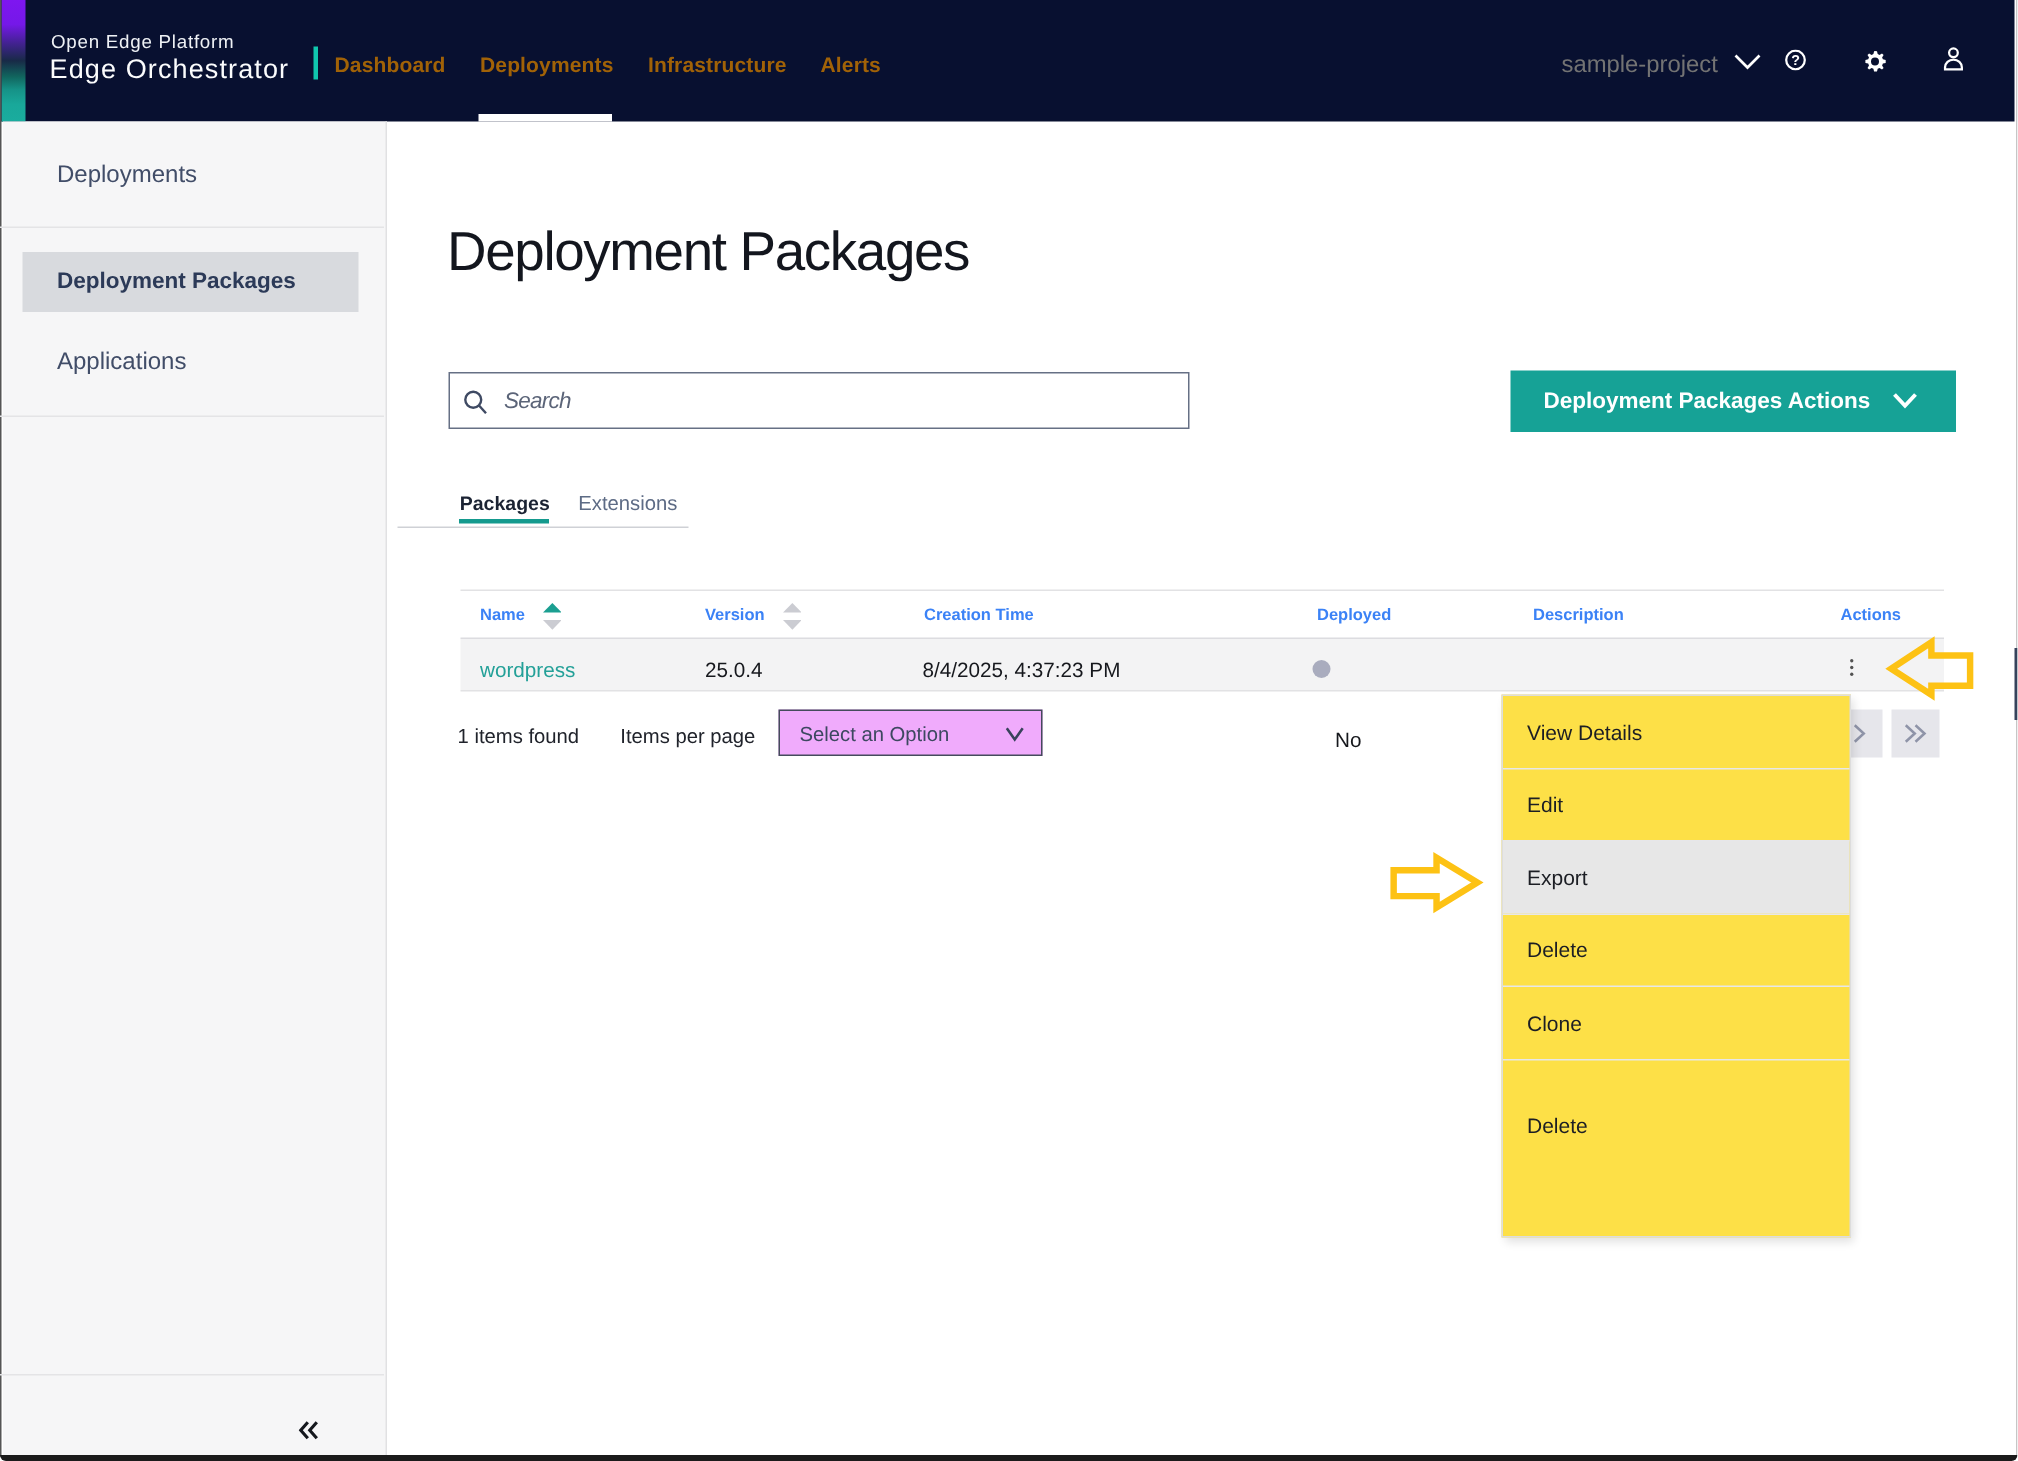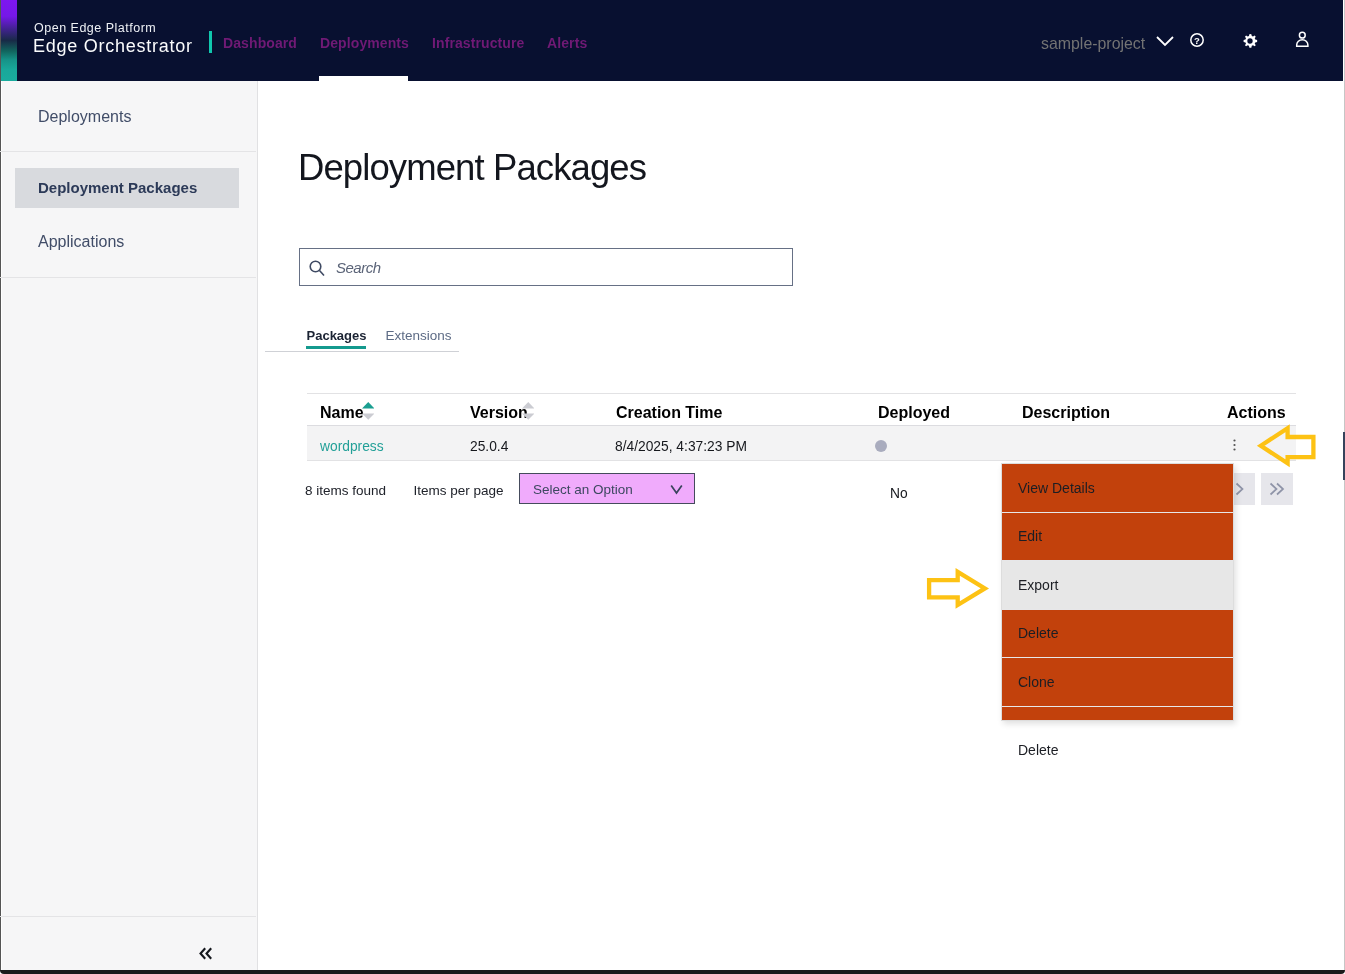--- a/index.html
+++ b/index.html
@@ -9,21 +9,21 @@
 .abs { position:absolute; }
 
 
 #header { position:absolute; left:0; top:0; width:1343px; height:81px; background:#081030; }
 #gradstripe { position:absolute; left:1px; top:0; width:16px; height:81px;
   background:linear-gradient(180deg,#7e16f0 0%,#7518e8 20%,#41228f 36%,#182a47 50%,#11655e 63%,#169388 74%,#19a89a 86%,#1aac9e 100%); }
 #leftborder { position:absolute; left:0; top:0; width:1px; height:971px; background:#555; }
 #logo-top { position:absolute; left:34px; top:20.5px; color:#eef1f5; font-size:12.5px; letter-spacing:0.5px; }
 #logo-main { position:absolute; left:33px; top:36px; color:#fbfcfd; font-size:18px; letter-spacing:0.75px; }
 #tealbar { position:absolute; left:209px; top:31px; width:3px; height:22px; background:#10c7ae; }
-.nav { position:absolute; top:35px; color:#701a75; font-size:14px; font-weight:700; letter-spacing:0.1px; }
+.nav { position:absolute; top:35px; color:#a16207; font-size:14px; font-weight:700; letter-spacing:0.1px; }
 #nav1 { left:223px; }
 #nav2 { left:320px; }
 #nav3 { left:432px; }
 #nav4 { left:547px; }
 #activetab { position:absolute; left:319px; top:76px; width:89px; height:5px; background:#fff; }
 #proj { position:absolute; left:1041px; top:34.5px; color:#737373; font-size:15.9px; }
 .hicon { position:absolute; top:0; }
 
 
 #sidebar { position:absolute; left:1.5px; top:81px; width:256.5px; height:889px;
@@ -45,41 +45,41 @@
 #actbtn span { position:absolute; left:22px; top:12px; color:#fff; font-size:15px; font-weight:700; }
 
 
 #tab1 { position:absolute; left:306.5px; top:328px; font-size:13px; font-weight:700; color:#1b2333; }
 #tab2 { position:absolute; left:385.5px; top:328px; font-size:13.5px; color:#5d6b85; }
 #tabundl { position:absolute; left:306px; top:345.5px; width:60px; height:3px; background:#149a8e; }
 #tabline { position:absolute; left:264.5px; top:351px; width:194px; height:1px; background:#cfd1d6; }
 
 
 #tbl-top { position:absolute; left:307px; top:393px; width:989px; height:1px; background:#e2e2e4; }
-.th { position:absolute; top:404px; font-size:16px; font-weight:700; color:#000000; }
+.th { position:absolute; top:404px; font-size:11px; font-weight:700; color:#3b82f6; }
 #tbl-hdr-b { position:absolute; left:307px; top:425px; width:989px; height:1px; background:#dcdce0; }
 #row { position:absolute; left:307px; top:426px; width:989px; height:34px; background:#f3f3f4; }
 #row-b { position:absolute; left:307px; top:460px; width:989px; height:1px; background:#e2e2e4; }
 .td { position:absolute; top:439px; font-size:13.8px; color:#16181d; }
 #c-name { left:320px; color:#23a098; }
 #dot { position:absolute; left:875px; top:440px; width:12px; height:12px; border-radius:50%; background:#a9acbe; }
 #c-no { left:890px;margin-top:47px; }
 #dots3 { position:absolute; left:1232.5px; top:439px; width:3px; }
 
 
 #found { position:absolute; left:305px; top:483px; font-size:13.5px; color:#20232b; }
 #ipp { position:absolute; left:413.5px; top:483px; font-size:13.5px; color:#20232b; }
 #selbox { position:absolute; left:518.5px; top:473px; width:176px; height:31px; border:1px solid #454b5c; background:#f0abfc; }
 #selbox span { position:absolute; left:13.5px; top:7.5px; font-size:13.5px; color:#3d4860; }
 .pgbtn { position:absolute; top:473px; width:32px; height:32px; background:#e6e6eb; }
 #pg1 { left:1223px; }
 #pg2 { left:1261px; }
 
 
-#popup { position:absolute; left:1000.5px; top:462.5px; width:233px; height:258px; background:#c2410c;
+#popup { position:absolute; left:1000.5px; top:462.5px; width:233px; height:362px; background:#fde047;
   border:1px solid #ddd; box-shadow:2px 3px 6px rgba(0,0,0,0.12); }
 .pitem { position:absolute; left:16.5px; font-size:14px; color:#1c1e24; }
 .psep { position:absolute; left:0; width:231px; height:1px; background:#e7e7e9; }
 #pexport-bg { position:absolute; left:0; top:96.5px; width:231px; height:48.5px; background:#e7e7e7; }
 
 
 #rightline { position:absolute; left:1343.5px; top:0; width:1px; height:970px; background:#c6c6c6; }
 #rthumb { position:absolute; left:1343px; top:432px; width:2px; height:48px; background:#36435c; }
 #botbar { position:absolute; left:0; top:970px; width:1345px; height:4px; background:#1b1b1b; border-radius:0 0 6px 6px; }
 </style>
@@ -128,20 +128,23 @@
     <path d="M12.2 1.2 L7.5 6.5 L12.2 11.8" fill="none" stroke="#15181e" stroke-width="2.1"></path>
   </svg>
 
   <div id="title">Deployment Packages</div>
   <div id="searchbox"></div>
   <svg class="abs" style="left:309px; top:260px;" width="16" height="17" viewBox="0 0 16 17">
     <circle cx="6.5" cy="6.5" r="5.3" fill="none" stroke="#3f4a63" stroke-width="1.6"></circle>
     <path d="M10.5 10.5 L15 15.5" stroke="#3f4a63" stroke-width="1.6"></path>
   </svg>
   <div id="search-ph">Search</div>
+  <div id="actbtn">
+      <span>Deployment Packages Actions</span>
+    </div>
   <svg class="abs" style="left:1261px; top:261px;" width="18" height="12" viewBox="0 0 18 12">
     <path d="M2 2 L9 9.5 L16 2" fill="none" stroke="#fff" stroke-width="2.6"></path>
   </svg>
 
   <div id="tab1">Packages</div>
   <div id="tab2">Extensions</div>
   <div id="tabundl"></div>
   <div id="tabline"></div>
 
   <div id="tbl-top"></div>
@@ -166,21 +169,21 @@
   <div class="td" style="left:470px;">25.0.4</div>
   <div class="td" style="left:615px;">8/4/2025, 4:37:23 PM</div>
   <div id="dot"></div>
   <div class="td" id="c-no">No</div>
   <svg id="dots3" class="abs" width="3" height="12" viewBox="0 0 3 12">
     <circle cx="1.5" cy="1.5" r="1.1" fill="#525252"></circle>
     <circle cx="1.5" cy="6" r="1.1" fill="#525252"></circle>
     <circle cx="1.5" cy="10.5" r="1.1" fill="#525252"></circle>
   </svg>
 
-  <div id="found">8 items found</div>
+  <div id="found">1 items found</div>
   <div id="ipp">Items per page</div>
   <div id="selbox">
       <span>Select an Option</span>
     </div>
   <svg class="abs" style="left:670px; top:483.5px;" width="13" height="11" viewBox="0 0 13 11">
     <path d="M1.2 1.5 L6.5 9 L11.8 1.5" fill="none" stroke="#39435c" stroke-width="1.7"></path>
   </svg>
   <div class="pgbtn" id="pg1"></div>
   <div class="pgbtn" id="pg2"></div>
   <svg class="abs" style="left:1235px; top:482px;" width="9" height="14" viewBox="0 0 9 14">

